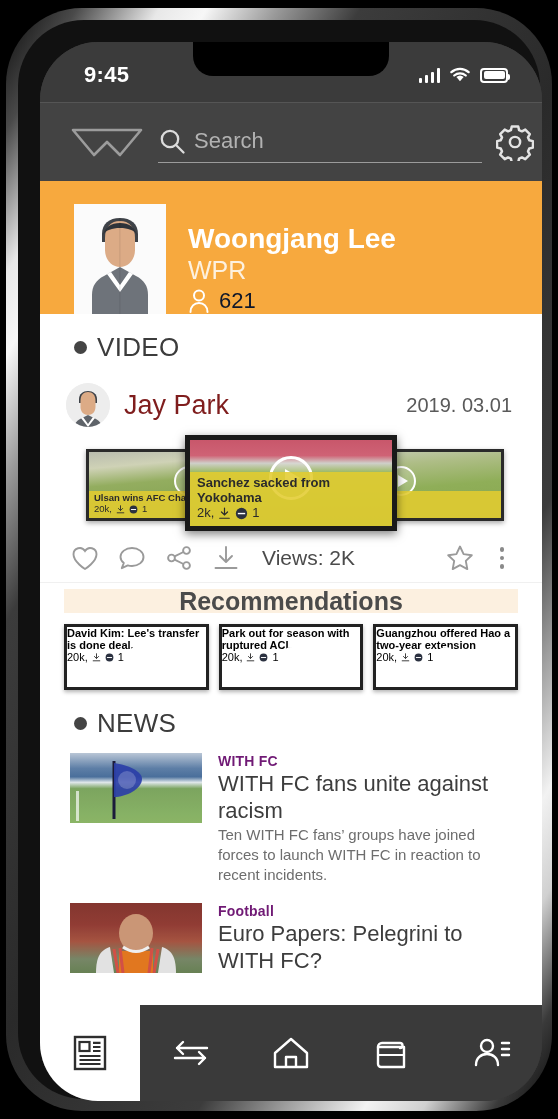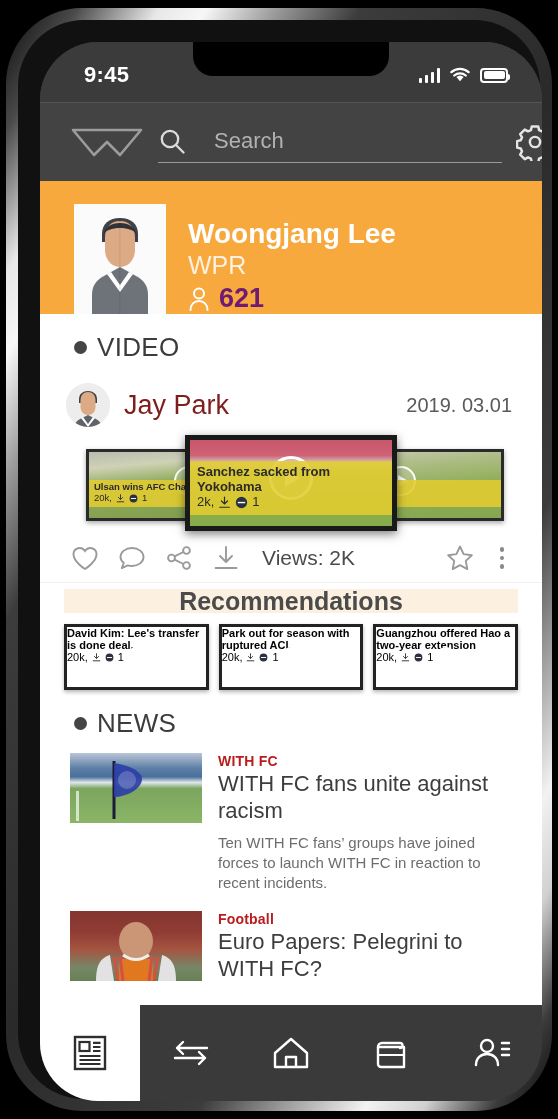--- a/index.html
+++ b/index.html
@@ -77,21 +77,21 @@
   .appbar {
     height: 79px;
     background: #434343;
     border-top: 1px solid #555;
     display: flex; align-items: center;
     padding: 0 26px 0 30px;
     gap: 14px;
   }
   .logo-w { width: 74px; height: 34px; flex: none; }
   .search-wrap {
-    flex: 1; display: flex; align-items: center; gap: 28px;
+    flex: 1; display: flex; align-items: center; gap: 8px;
     border-bottom: 1.6px solid #9b9b9b;
     padding-bottom: 7px; margin-top: 6px;
   }
   .search-input {
     flex: 1; background: transparent; border: 0; outline: 0;
     font-family: "Liberation Sans", sans-serif;
     font-size: 22px; color: #e6e6e6;
   }
   .search-input::placeholder { color: #b2b2b2; }
   .gear { width: 38px; height: 38px; flex: none; }
@@ -103,21 +103,21 @@
     display: flex; align-items: flex-end;
     padding: 0 0 0 34px; gap: 22px;
   }
   .avatar-lg {
     width: 92px; height: 110px; flex: none;
     background: #fbfbfb; overflow: hidden;
   }
   .pname { color:#fff; font-size: 28px; font-weight: 700; line-height: 1.15; }
   .prole { color:#fdf1df; font-size: 25px; font-weight: 400; line-height: 1.2; }
   .pfollow { display:flex; align-items:center; gap:9px; margin-top: 3px; }
-  .pfollow span { color:#701a75; font-size: 27px; font-weight: bold; }
+  .pfollow span { color:#0f172a; font-size: 22px; }
 
   
   .content {
     background: #fff;
     height: 691px;
     overflow: hidden;
     position: relative;
   }
   .sect-head {
     display: flex; align-items: center; gap: 10px;
@@ -145,21 +145,21 @@
   .byname { font-size: 27px; color: #7f1d1d; flex: 1; }
   .bydate { font-size: 20px; color: #5a5a5a; }
 
   
   .carousel {
     position: relative; height: 98px; margin: 0 0 2px 0;
   }
   .vcard { position: absolute; background:#fff; overflow:hidden; }
   .vcard .thumb { position:absolute; inset:0; }
   .vcard .cap {
-    position:absolute; left:0; right:0; bottom:11px;
+    position:absolute; left:0; right:0; bottom:0;
     background: rgba(226,204,48,.88);
     padding: 2px 5px 3px 5px;
     color:#2b2b2b; line-height: 1.15;
   }
   .side-l {
     left: 46px; top: 14px; width: 206px; height: 72px;
     border: 3px solid #2a2a2a;
     box-shadow: 0 2px 5px rgba(0,0,0,.35);
   }
   .side-r {
@@ -224,23 +224,23 @@
   .rec-card {
     position:relative; flex:1; height: 66px;
     border: 3px solid #222; overflow:hidden; background:#fff;
     box-shadow: 0 2px 4px rgba(0,0,0,.3);
   }
   .rec-card .cap { font-size: 11px; }
 
   
   .news-item { display:flex; gap: 16px; padding: 4px 30px 14px 30px; }
   .news-thumb { width: 132px; height: 70px; flex:none; overflow:hidden; position:relative; }
-  .news-kicker { font-size: 14px; color:#b91c1c; font-weight:600; letter-spacing:.2px; }
+  .news-kicker { font-size: 14px; color:#701a75; font-weight:600; letter-spacing:.2px; }
   .news-title { font-size: 22px; color:#3d3d3d; line-height:1.22; margin-top:2px; font-weight:400; }
-  .news-desc { font-size: 15px; color:#6d6d6d; line-height:1.35; margin-top:8px; }
+  .news-desc { font-size: 15px; color:#6d6d6d; line-height:1.35; margin-top:0; }
 
   .stadium { background: linear-gradient(180deg,#b9c6d6 0%,#5d7ea6 22%,#4a6f9b 34%,#dfe7ea 42%,#6f9c4f 52%,#7fae57 100%); }
   .training { background: linear-gradient(180deg,#8d3a33 0%,#9a4038 30%,#b05a46 55%,#7f8f6e 80%,#6f8a5a 100%); }
 
   
   .bottomnav {
     height: 96px; background: #3a3a3a;
     display: flex; align-items: center;
   }
   .nav-item {

